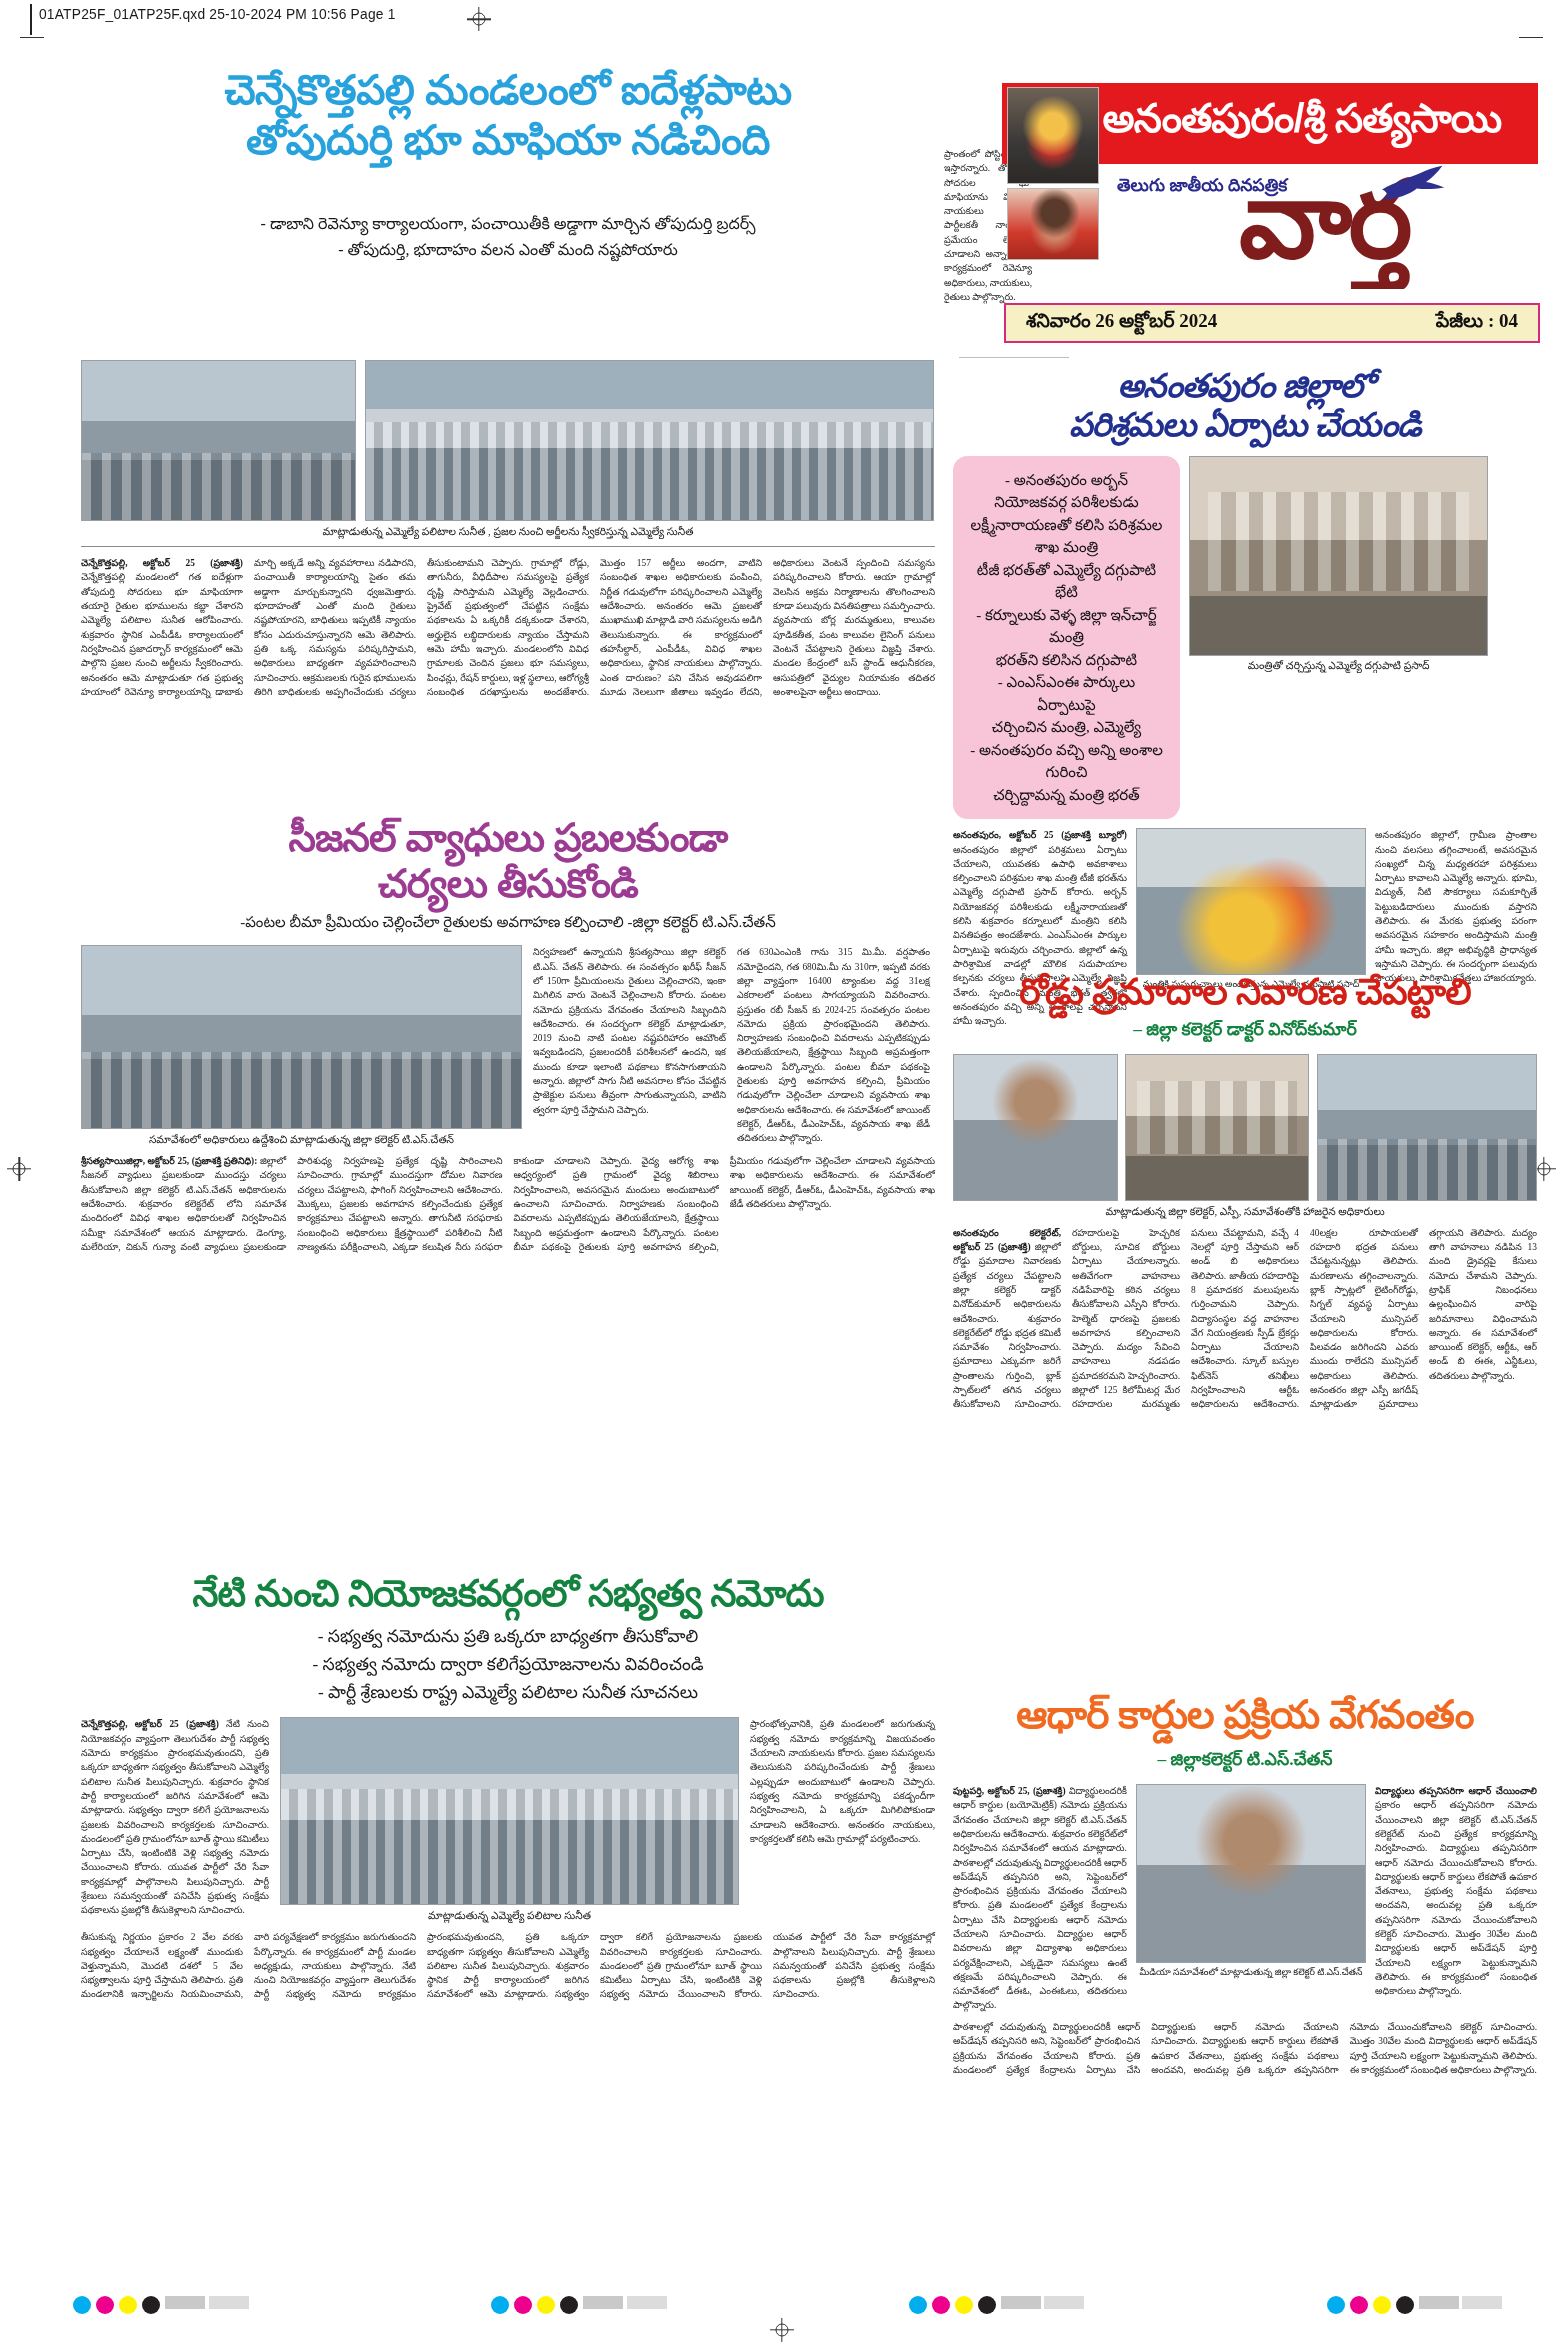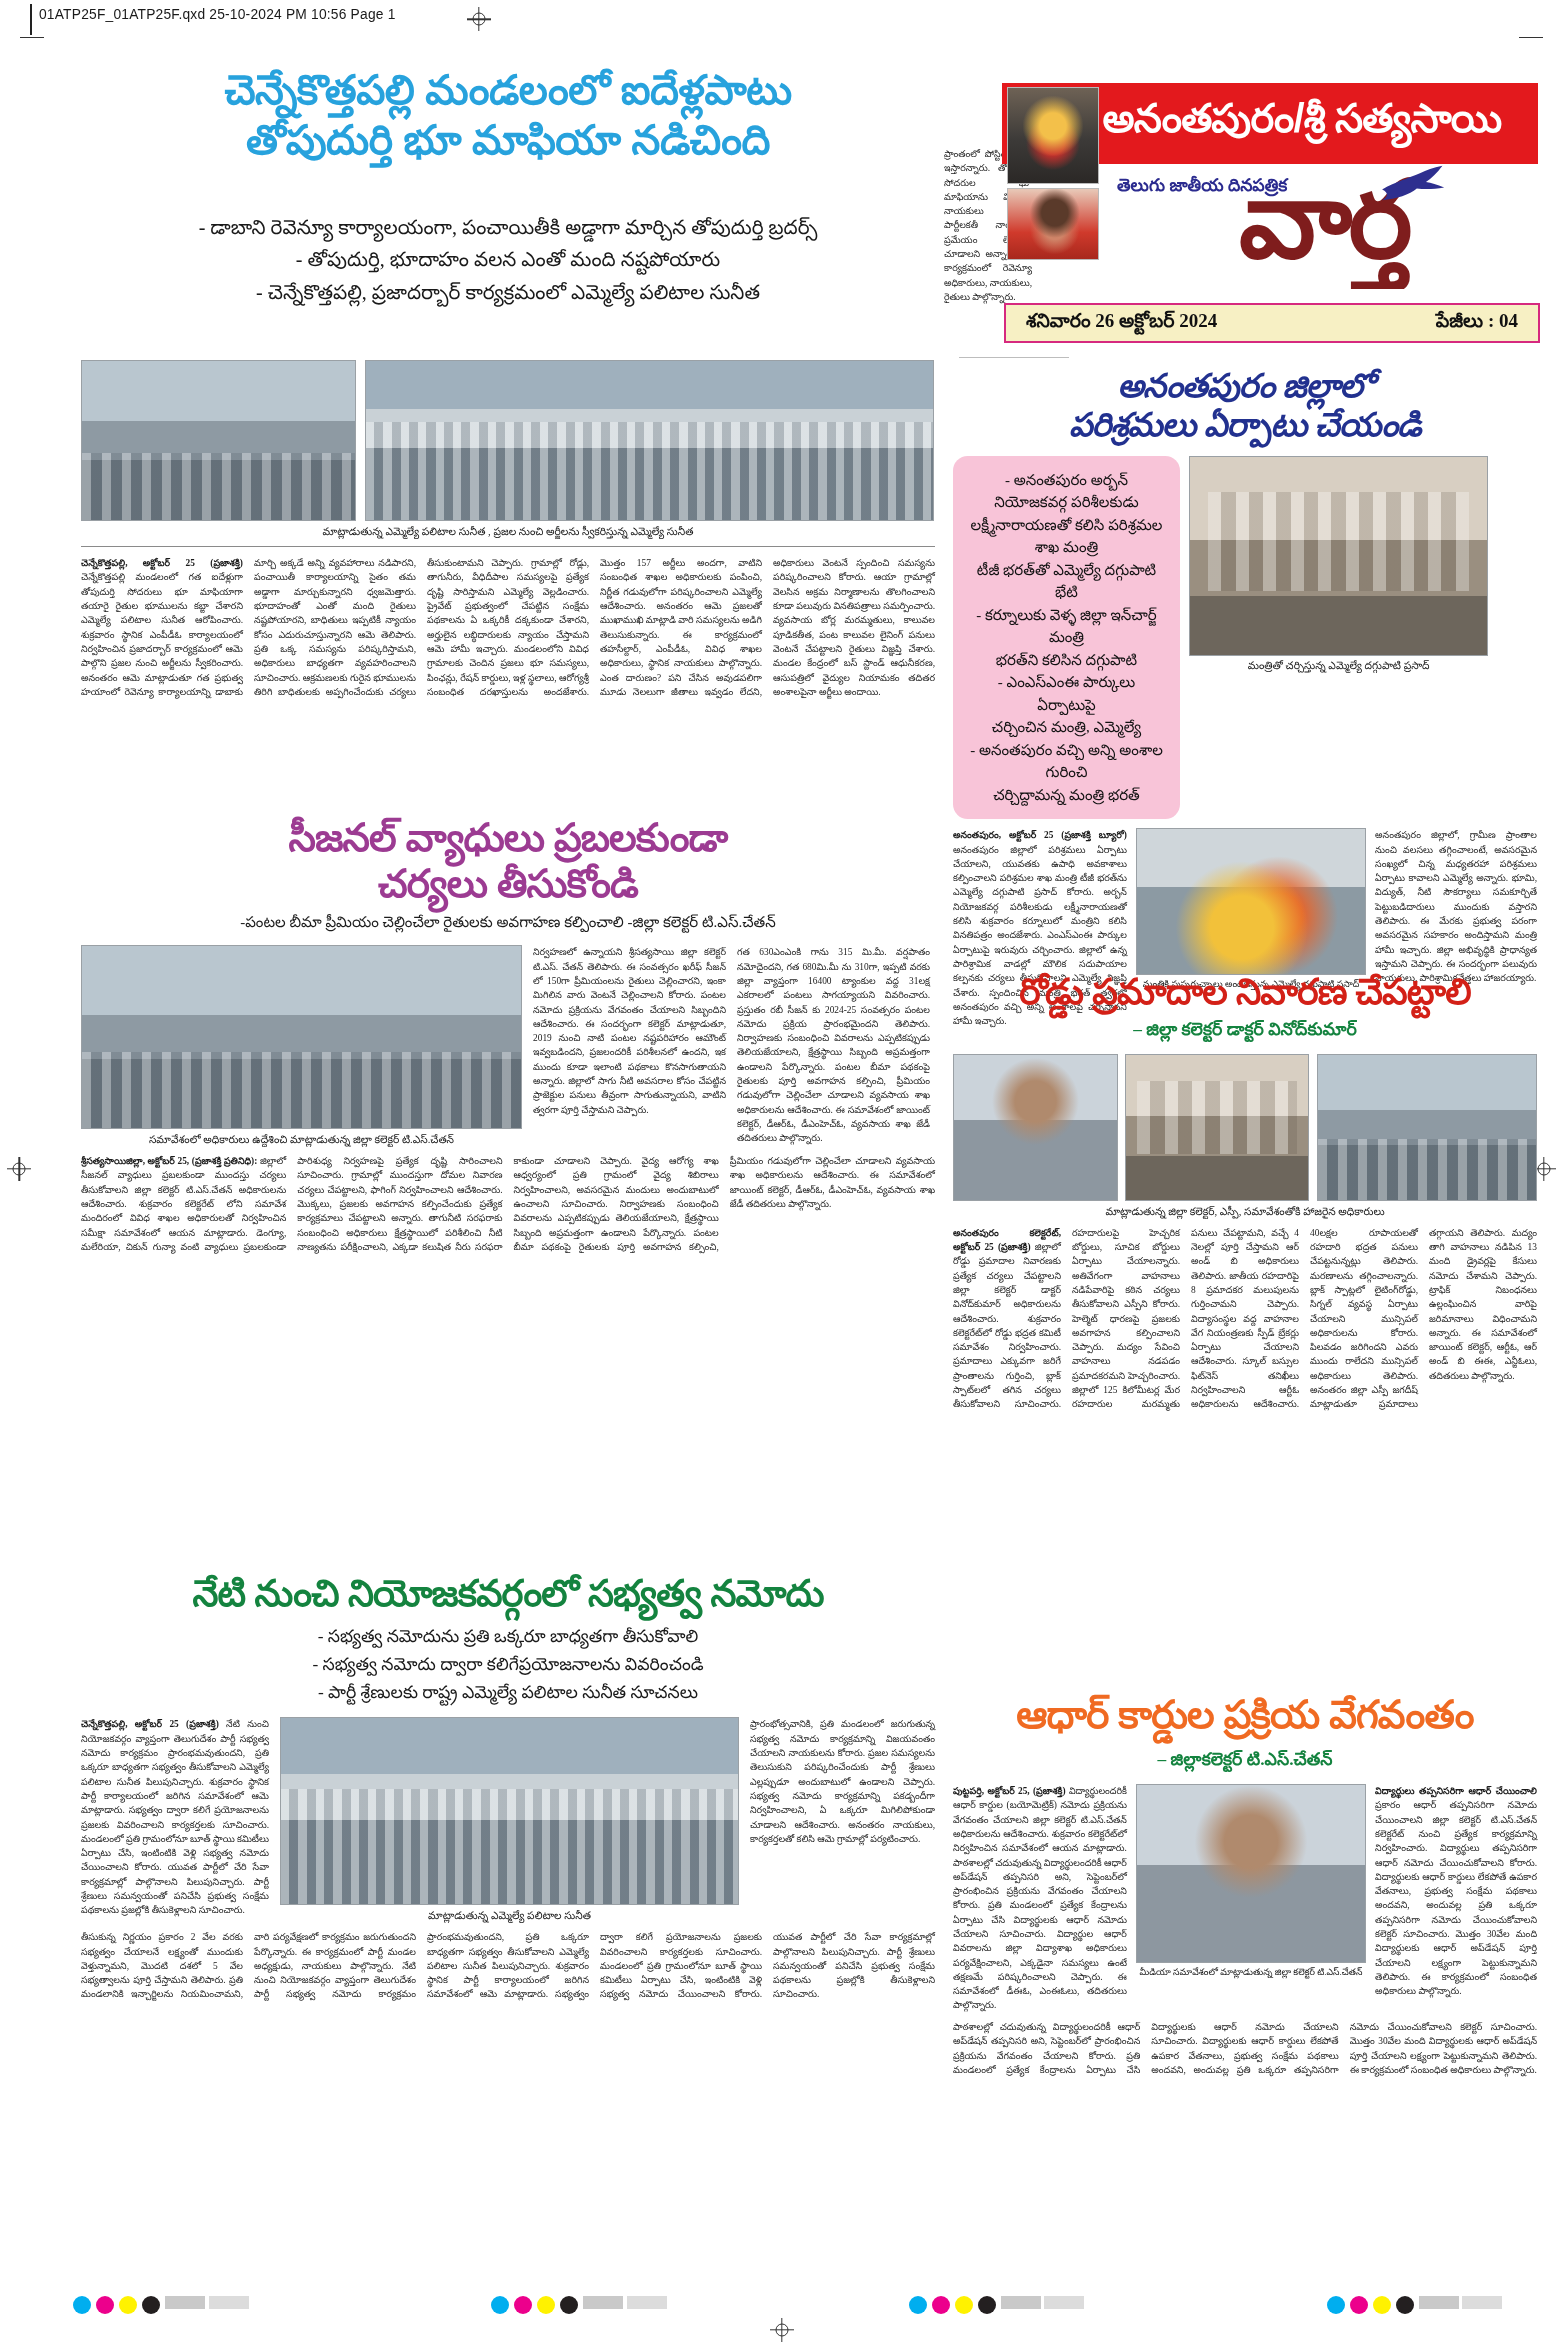--- a/index.html
+++ b/index.html
@@ -45,21 +45,21 @@
 
   .lead-head{
     position:absolute; left:55px; top:16.5px; width:854px;
     color:#27a2dd; font-weight:bold; text-align:center;
     font-size:41px; line-height:1.22;
     font-family:"Liberation Sans", sans-serif;
     letter-spacing:-0.5px;
   }
   .lead-bullets{
     position:absolute; left:55px; top:163px; width:854px;
-    text-align:center; font-size:20px; line-height:1.62; color:#1a1a1a;
+    text-align:center; font-size:16px; line-height:1.62; color:#1a1a1a;
     font-family:"Liberation Serif", serif;
   }
   .lead-bullets div{ white-space:nowrap; }
 
   
   .masthead{
     position:absolute; right:0; top:0; width:584px; height:303px;
   }
   .mh-redbar{
     position:absolute; left:48px; top:35px; width:536px; height:81px;
@@ -238,21 +238,20 @@
   <div class="topzone">
 
     <div class="lead-head">
       <div>చెన్నేకొత్తపల్లి మండలంలో ఐదేళ్లపాటు</div>
       <div>తోపుదుర్తి భూ మాఫియా నడిచింది</div>
     </div>
 
     <div class="lead-bullets">
       <div>- డాబాని రెవెన్యూ కార్యాలయంగా, పంచాయితీకి అడ్డాగా మార్చిన తోపుదుర్తి బ్రదర్స్</div>
       <div>- తోపుదుర్తి, భూదాహం వలన ఎంతో మంది నష్టపోయారు</div>
-      <div>- చెన్నేకొత్తపల్లి, ప్రజాదర్బార్ కార్యక్రమంలో ఎమ్మెల్యే పలిటాల సునీత</div>
     </div>
 
     <div class="lead-sidecol body-col">ప్రాంతంలో పోస్టింగ్ ఎలా ఇస్తారన్నారు. తోపుదుర్తి సోదరుల భూ మాఫియాను మిత్రపక్ష నాయకులు తిరిగి, పార్టీలకతీ నాయకుల ప్రమేయం లేకుండా చూడాలని అన్నారు. ఈ కార్యక్రమంలో రెవెన్యూ అధికారులు, నాయకులు, రైతులు పాల్గొన్నారు.</div>
 
     <div class="masthead">
       <div class="mh-redbar">
         <div class="mh-redbar-text">అనంతపురం/శ్రీ సత్యసాయి</div>
       </div>
       <div class="mh-photo mh-photo-deity"></div>
       <div class="mh-photo mh-photo-sai"></div>

